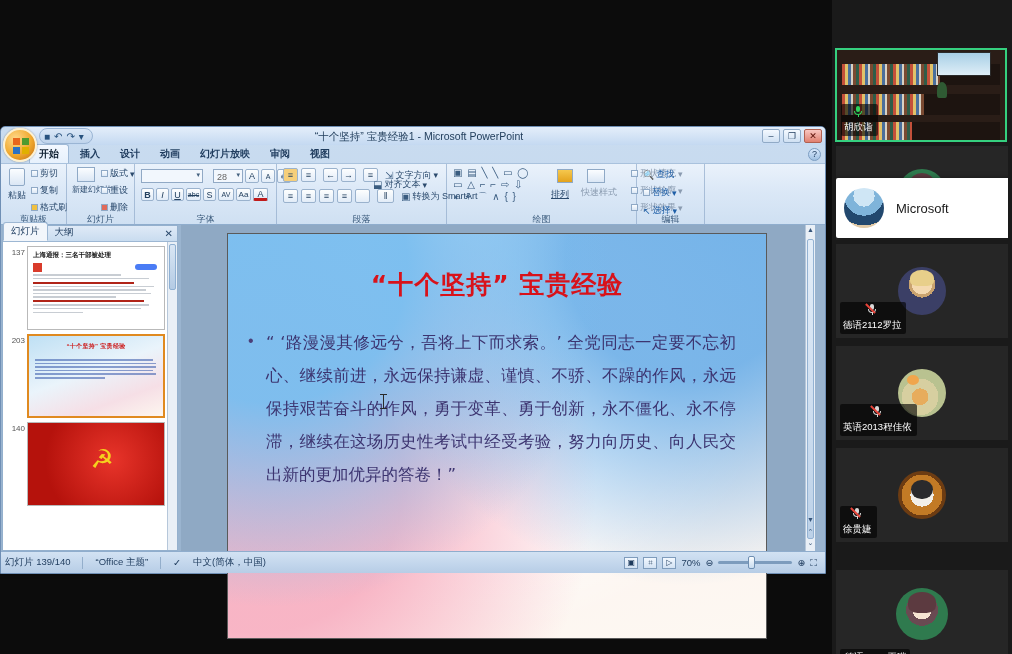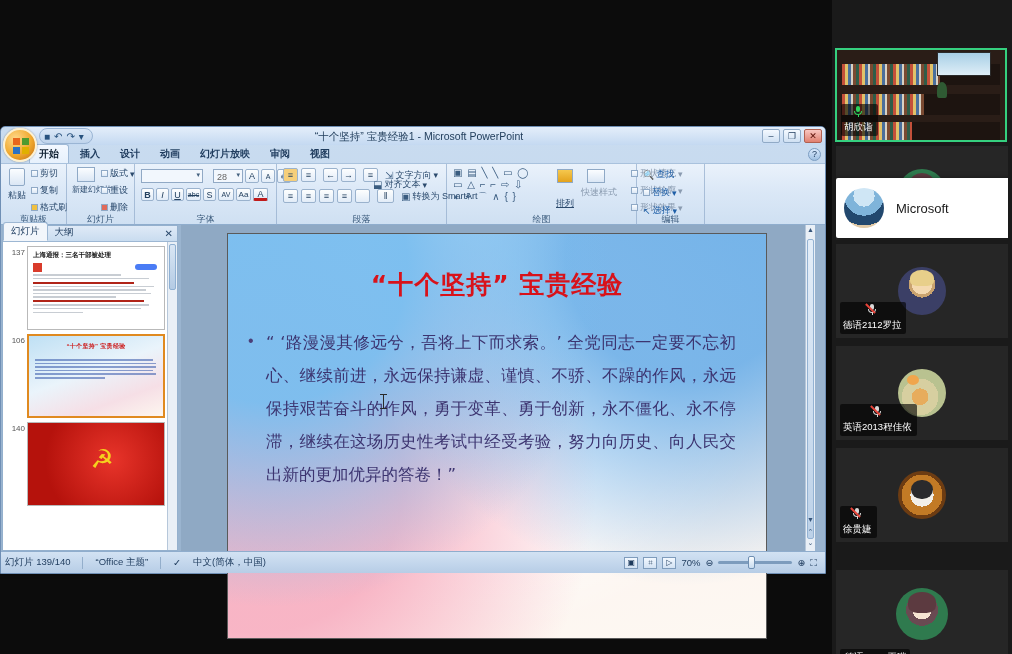--- a/index.html
+++ b/index.html
@@ -304,21 +304,21 @@
       </div>
 
       <div class="rgroup" style="left:446px; width:190px;">
         <div style="position:absolute;left:6px;top:3px;width:92px;line-height:12px;color:#3a5c80;font-size:10px;letter-spacing:1px;">
           <div>▣ ▤ ╲ ╲ ▭ ◯</div>
           <div>▭ △ ⌐ ⌐ ⇨ ⇩</div>
           <div>◖ ⚘ ⌒ ∧ { }</div>
         </div>
         <div style="position:absolute;left:104px;top:5px;width:28px;text-align:center;">
           <div class="sq" style="width:16px;height:14px;margin:0 auto;background:linear-gradient(#f5c84e,#e3a21c);"></div>
-          <div class="ritem" style="display:block;text-align:center;margin-top:12px;text-decoration:underline;">排列</div>
+          <div class="ritem" style="display:block;text-align:left;margin-top:3px;text-decoration:underline;">排列</div>
         </div>
         <div style="position:absolute;left:134px;top:5px;width:30px;text-align:center;">
           <div class="sq" style="width:18px;height:14px;margin:0 auto;"></div>
           <div class="ritem" style="display:block;text-align:center;margin-top:1px;color:#8a9bb0;">快速样式</div>
         </div>
         <div style="position:absolute;left:184px;top:3px;">
           <div class="ritem" style="color:#8a9bb0">
               <span class="sq" style="width:7px;height:7px"></span>
               <span>形状填充</span>
               <span>▾</span>
@@ -385,21 +385,21 @@
                 <div class="redline" style="width:88%"></div>
                 <div class="line" style="width:92%"></div>
                   <div class="line" style="width:86%"></div>
                 <div class="line" style="width:40%"></div>
               </div>
             </div>
           </div>
 
 
           <div class="thumbrow">
-            <div class="thumbnum">106</div>
+            <div class="thumbnum">203</div>
             <div class="thumb sel">
               <div class="tslide">
                 <div class="tt">“十个坚持” 宝贵经验</div>
                 <div class="bl" style="width:88%;margin-top:8px"></div>
                 <div class="bl" style="width:90%"></div>
                   <div class="bl" style="width:90%"></div>
                 <div class="bl" style="width:88%"></div>
                   <div class="bl" style="width:90%"></div>
                 <div class="bl" style="width:52%"></div>
               </div>

